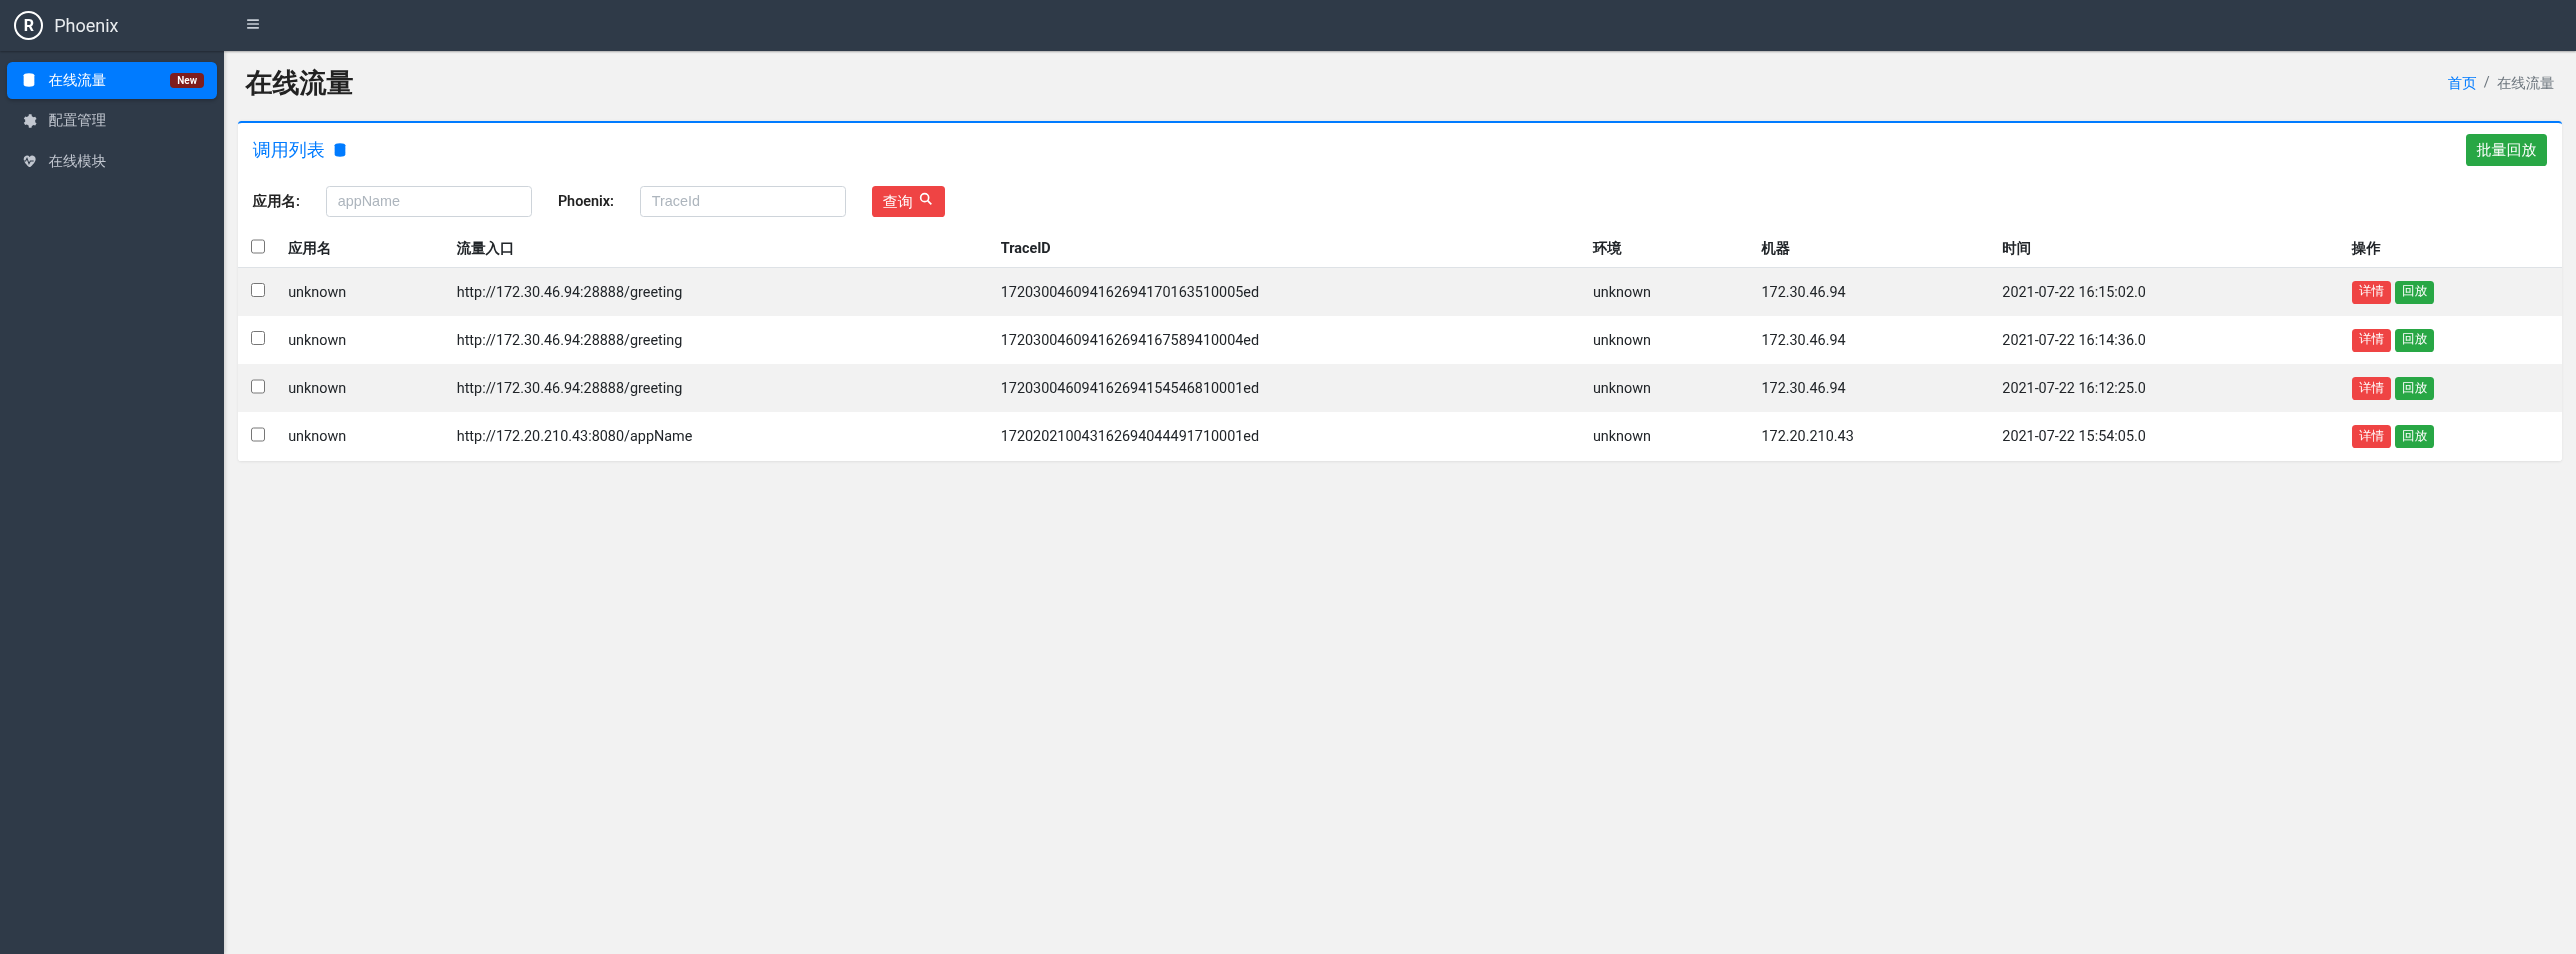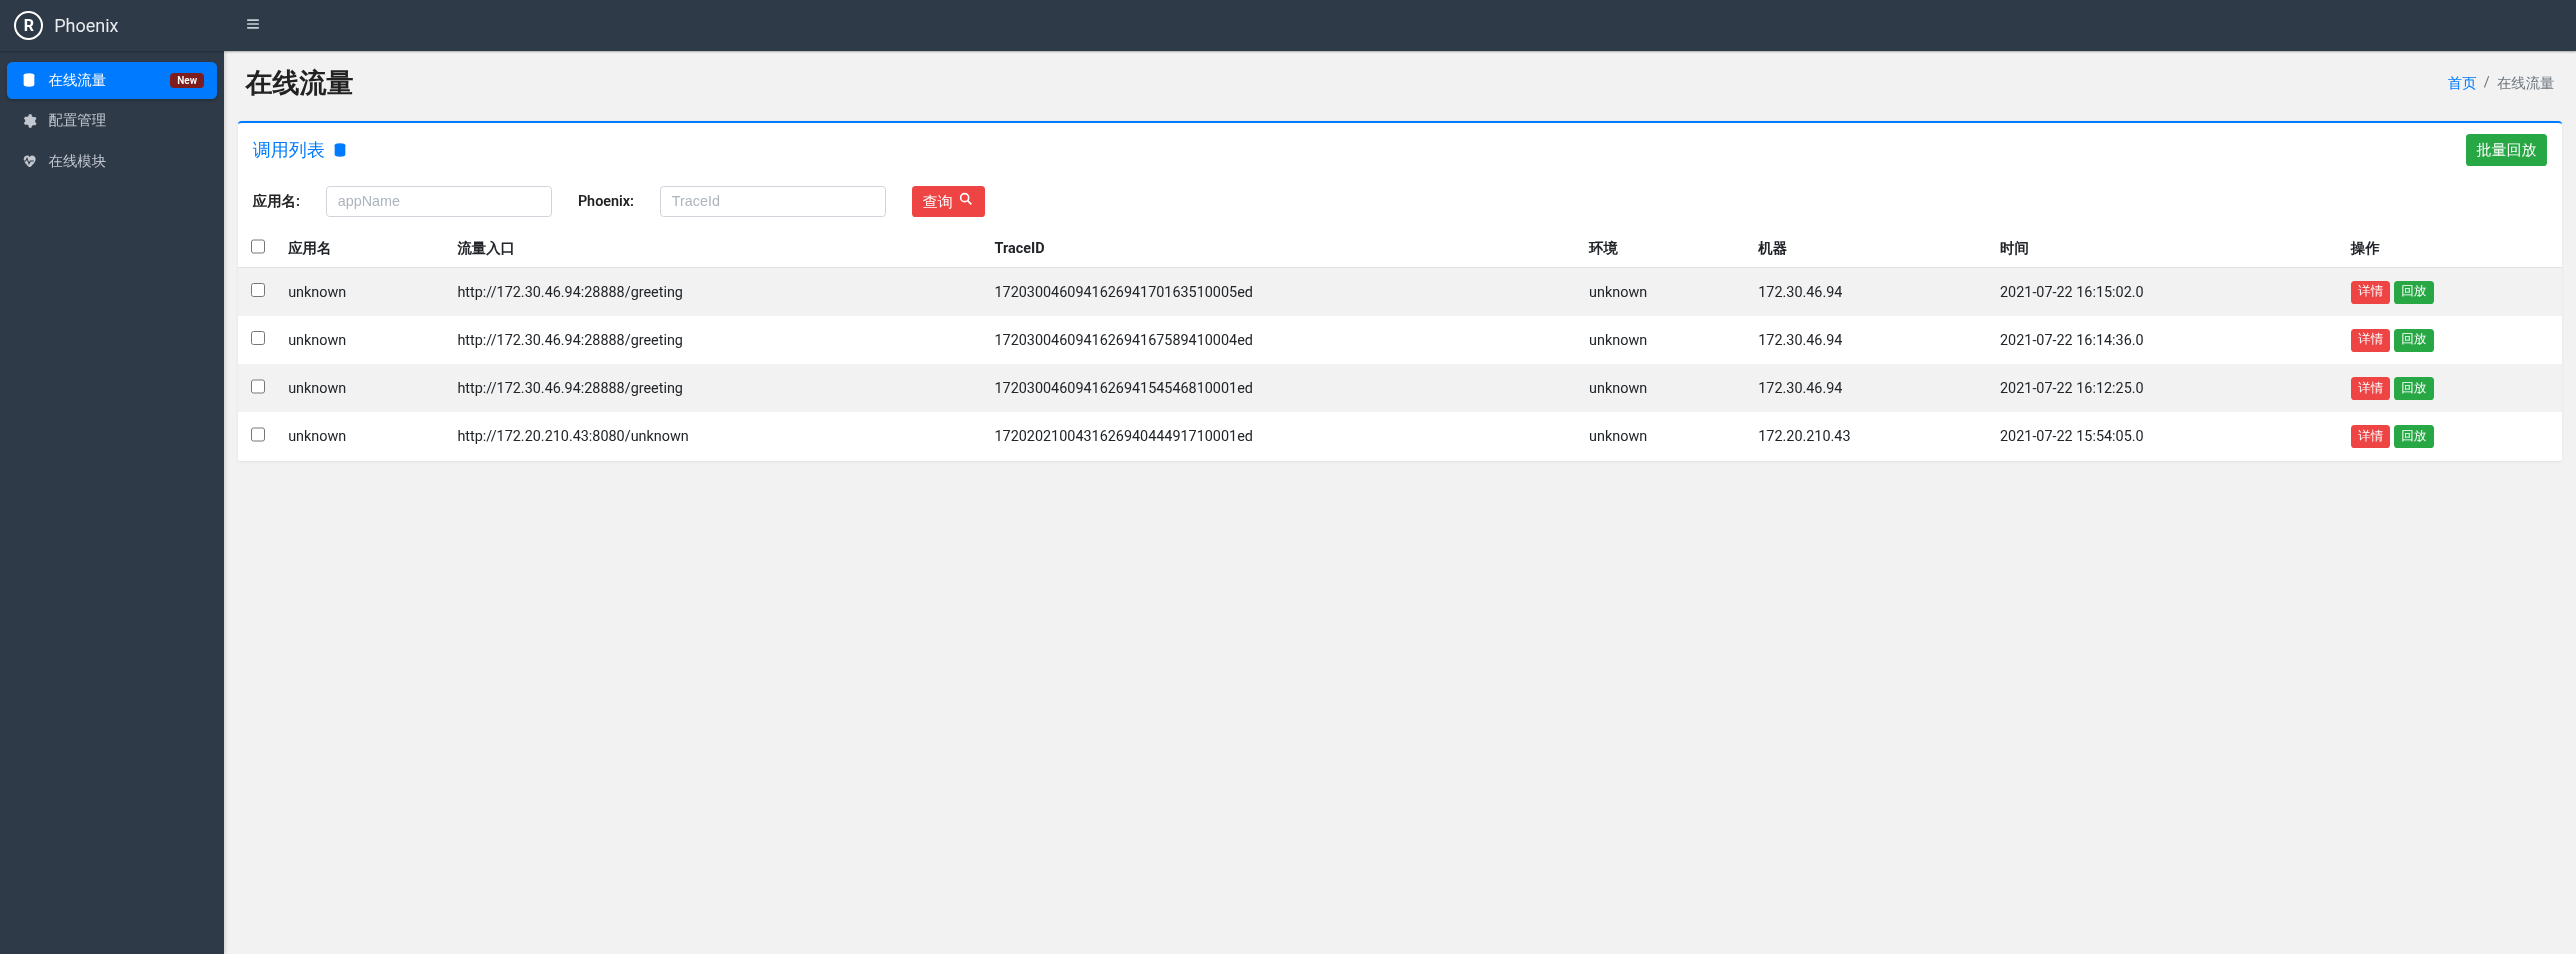--- a/index.html
+++ b/index.html
@@ -168,21 +168,21 @@
       align-items: center;
       gap: 26px;
       font-size: 14.4px;
     }
     .filters label { font-weight: 600; color: #222; }
     .filters input[type=text] {
       border: 0.9px solid #ced4da;
       border-radius: 3.6px;
       padding: 6.3px 10.8px;
       font-size: 14.4px;
-      width: 226px;
+      width: 206px;
       color: #495057;
       background: #fff;
     }
     .filters input::placeholder { color: #adb5bd; }
 
     
     table { width: 100%; border-collapse: collapse; }
     thead th {
       text-align: left;
       font-weight: 700;
@@ -342,21 +342,21 @@
             <td>http://172.30.46.94:28888/greeting</td>
             <td>172030046094162694154546810001ed</td>
             <td>unknown</td>
             <td>172.30.46.94</td>
             <td>2021-07-22 16:12:25.0</td>
             <td class="action-cell"><button class="btn btn-primary btn-sm">详情</button><button class="btn btn-success btn-sm">回放</button></td>
           </tr>
           <tr>
             <td class="chk-cell"><input type="checkbox" style=""></td>
             <td>unknown</td>
-            <td>http://172.20.210.43:8080/unknown</td>
+            <td>http://172.20.210.43:8080/appName</td>
             <td>172020210043162694044491710001ed</td>
             <td>unknown</td>
             <td>172.20.210.43</td>
             <td>2021-07-22 15:54:05.0</td>
             <td class="action-cell"><button class="btn btn-primary btn-sm">详情</button><button class="btn btn-success btn-sm">回放</button></td>
           </tr>
         </tbody>
     </table>
   </div>
 

